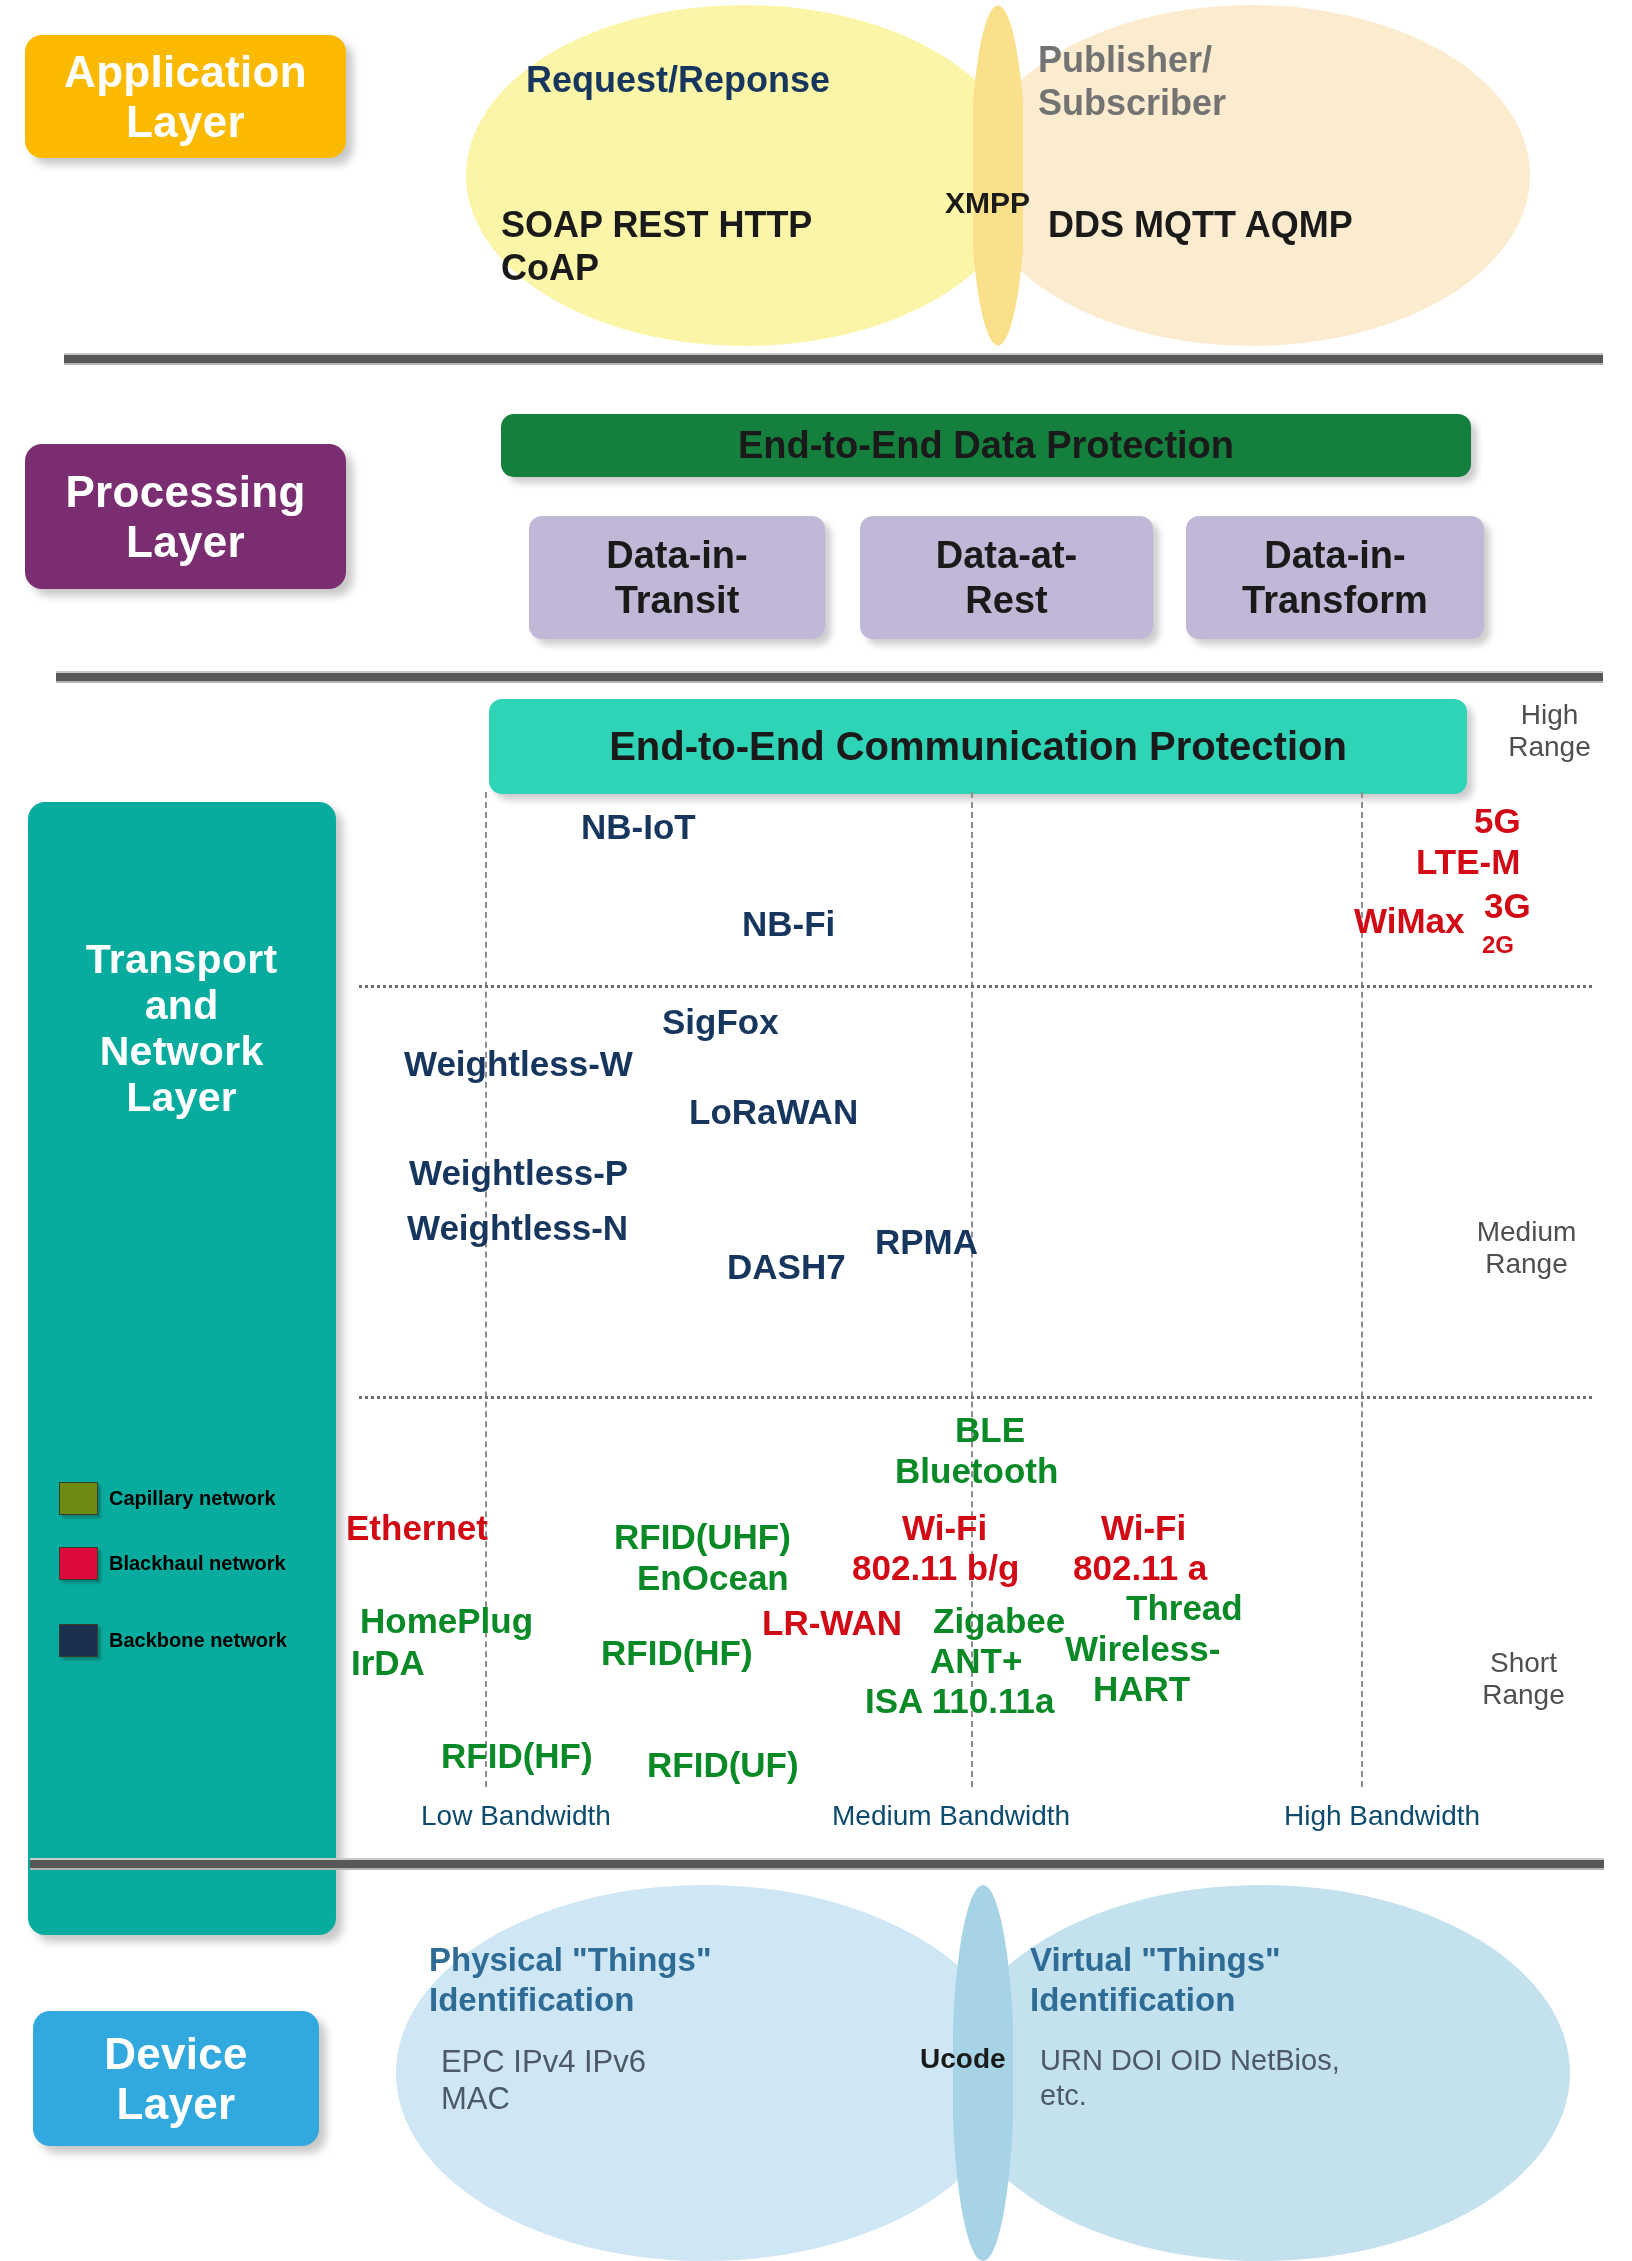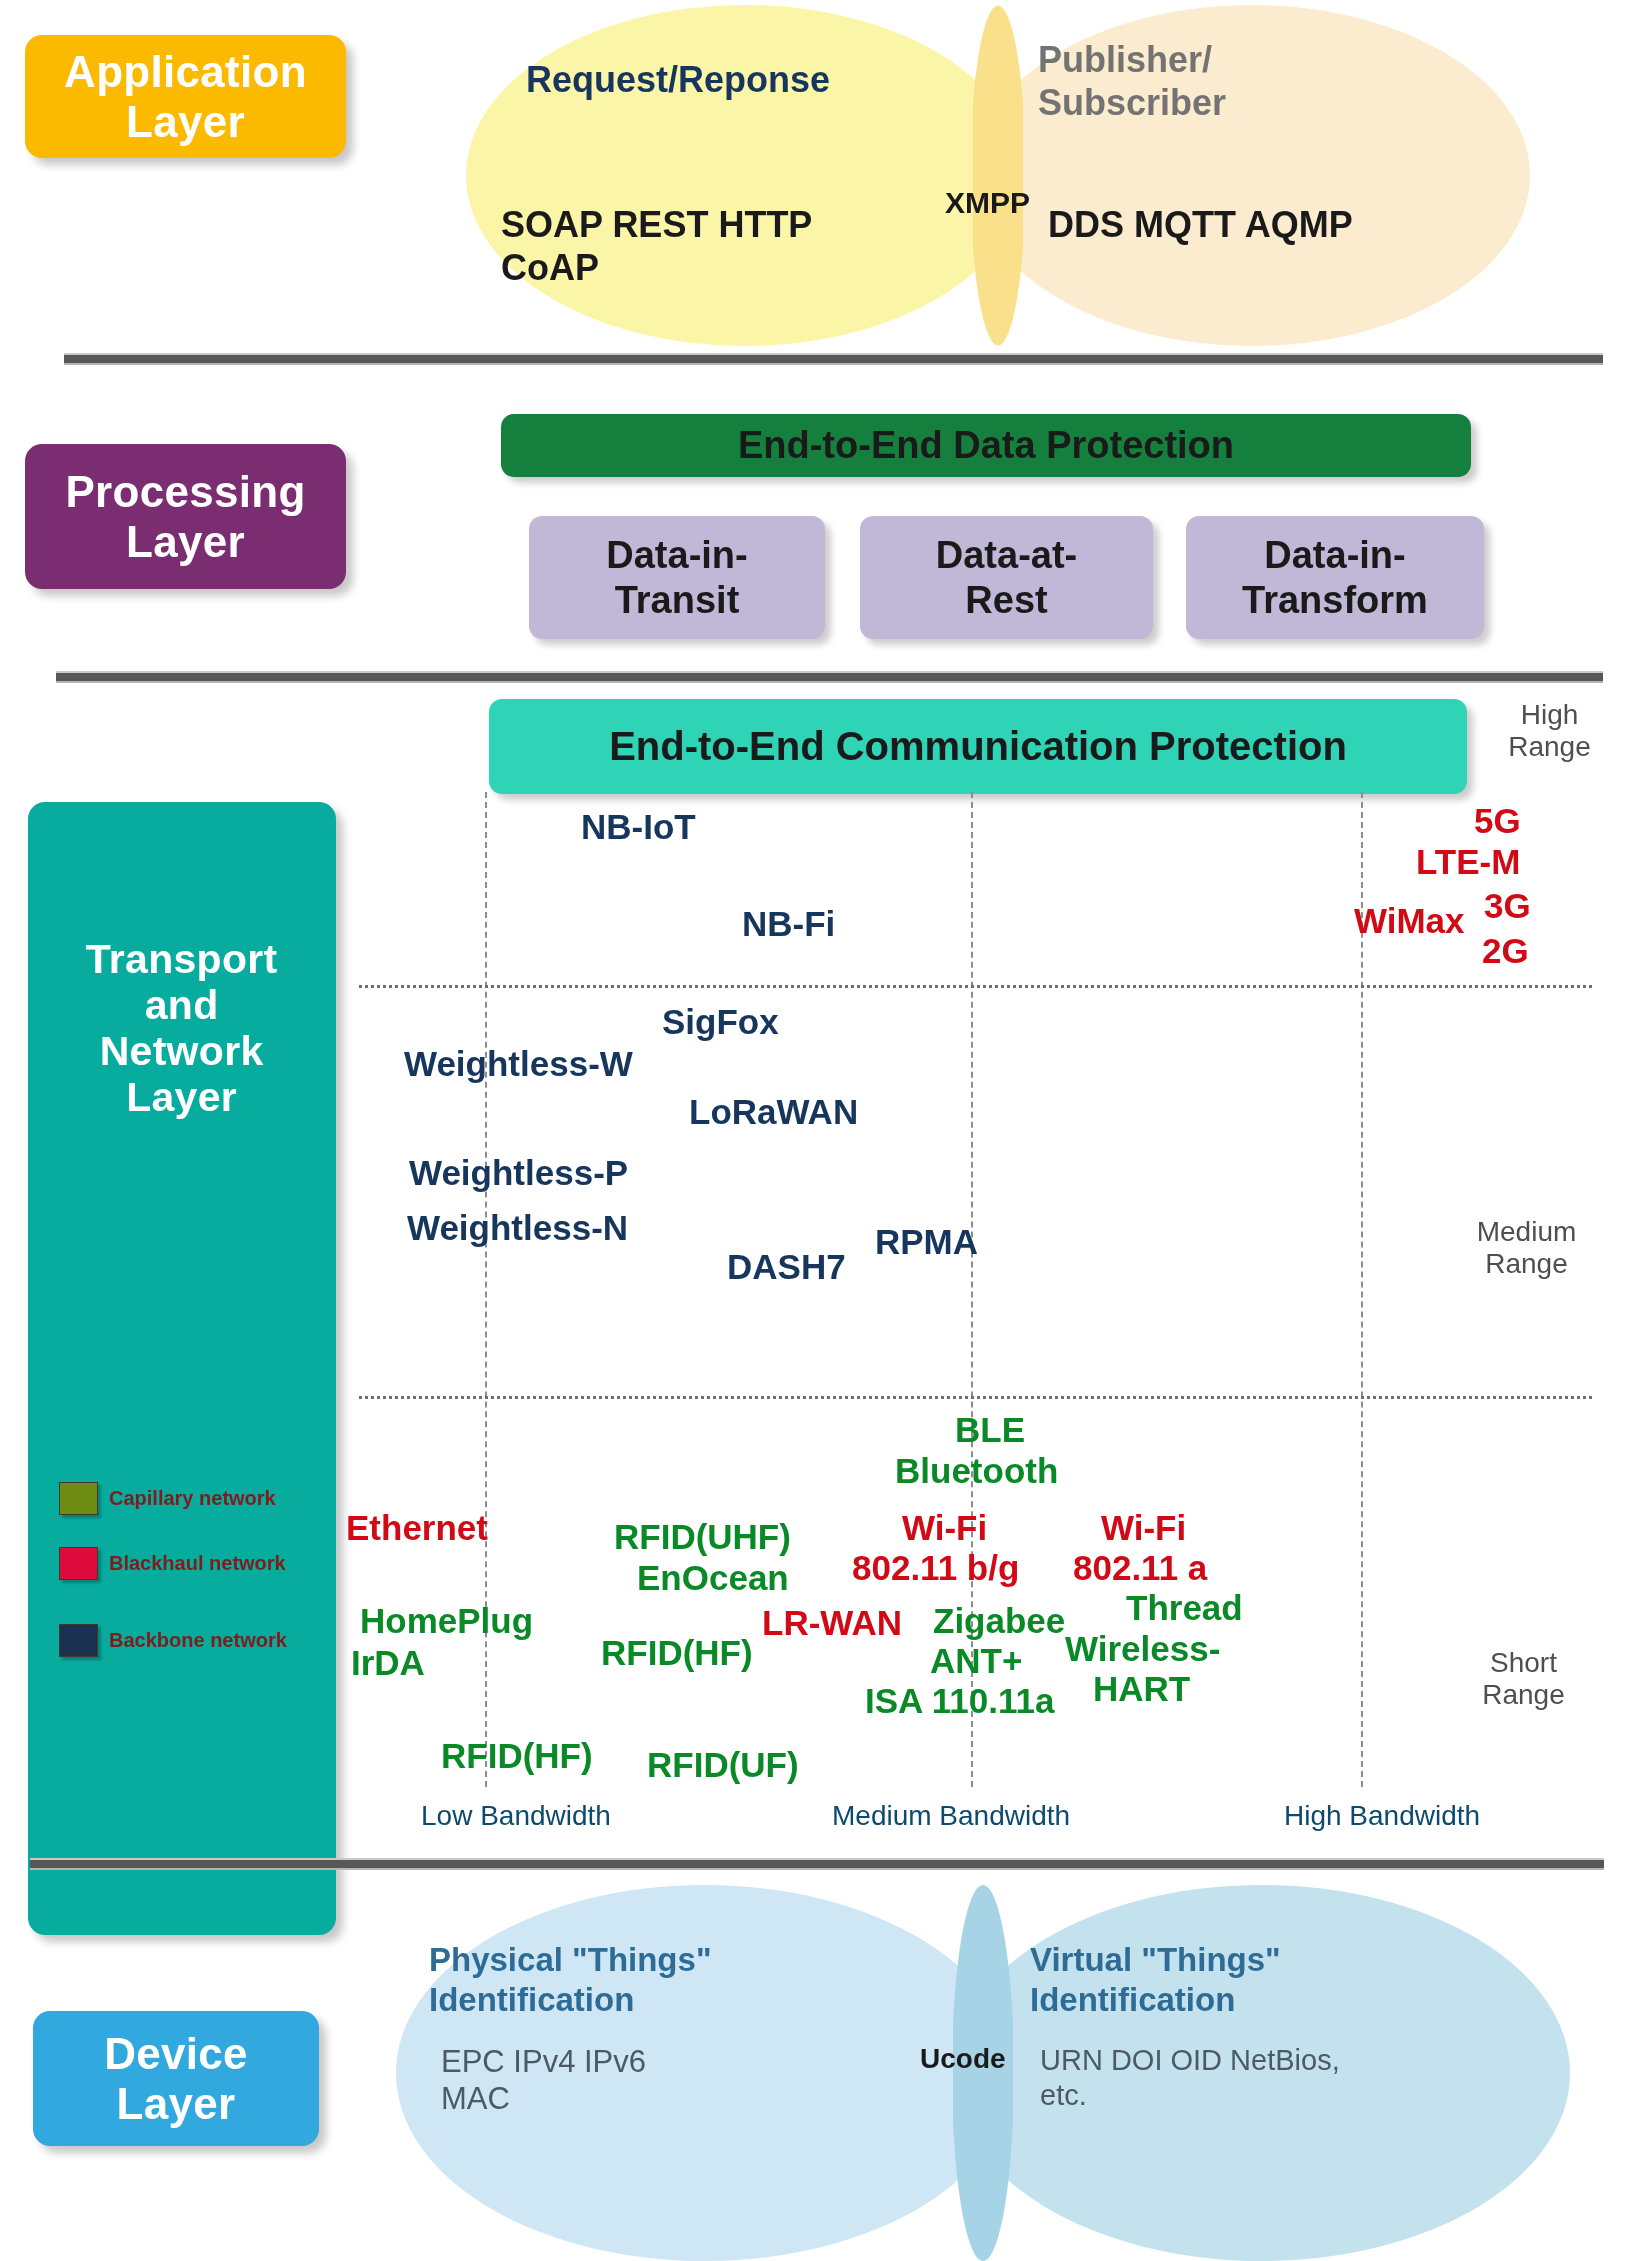--- a/index.html
+++ b/index.html
@@ -107,21 +107,21 @@
     align-items:center;
   }
   .legend-swatch{
     width:37px;height:31px;
     border:1.5px solid #3b3b2a;
     box-shadow:2.5px 2.5px 2.5px rgba(0,0,0,0.25);
     flex:0 0 auto;
   }
   .legend-text{
     margin-left:11px;
-    color:#7f1d1d;
+    color:#000000;
     font-size:20px;
     font-weight:bold;
     white-space:nowrap;
   }
 </style>
 </head>
 <body>
 
 <div id="root">
 
@@ -199,21 +199,21 @@
   <div class="axis-label" style="left:421px;top:1800px;">Low Bandwidth</div>
   <div class="axis-label" style="left:832px;top:1800px;">Medium Bandwidth</div>
   <div class="axis-label" style="left:1284px;top:1800px;">High Bandwidth</div>
 
   <div class="proto blue" style="left:581px;top:808px;font-size:35px;">NB-IoT</div>
   <div class="proto blue" style="left:742px;top:905px;font-size:35px;">NB-Fi</div>
   <div class="proto red" style="left:1474px;top:802px;font-size:35px;">5G</div>
   <div class="proto red" style="left:1416px;top:843px;font-size:35px;">LTE-M</div>
   <div class="proto red" style="left:1354px;top:902px;font-size:35px;">WiMax</div>
   <div class="proto red" style="left:1484px;top:887px;font-size:35px;">3G</div>
-  <div class="proto red" style="left:1482px;top:932px;font-size:35px;">2G</div>
+  <div class="proto red" style="left:1482px;top:932px;font-size:24px;">2G</div>
 
   <div class="proto blue" style="left:662px;top:1003px;font-size:35px;">SigFox</div>
   <div class="proto blue" style="left:404px;top:1045px;font-size:35px;">Weightless-W</div>
   <div class="proto blue" style="left:689px;top:1093px;font-size:35px;">LoRaWAN</div>
   <div class="proto blue" style="left:409px;top:1154px;font-size:35px;">Weightless-P</div>
   <div class="proto blue" style="left:407px;top:1209px;font-size:35px;">Weightless-N</div>
   <div class="proto blue" style="left:875px;top:1203px;font-size:35px;margin-top:20px;">RPMA</div>
   <div class="proto blue" style="left:727px;top:1248px;font-size:35px;">DASH7</div>
 
   <div class="proto green" style="left:955px;top:1411px;font-size:35px;">BLE</div>

